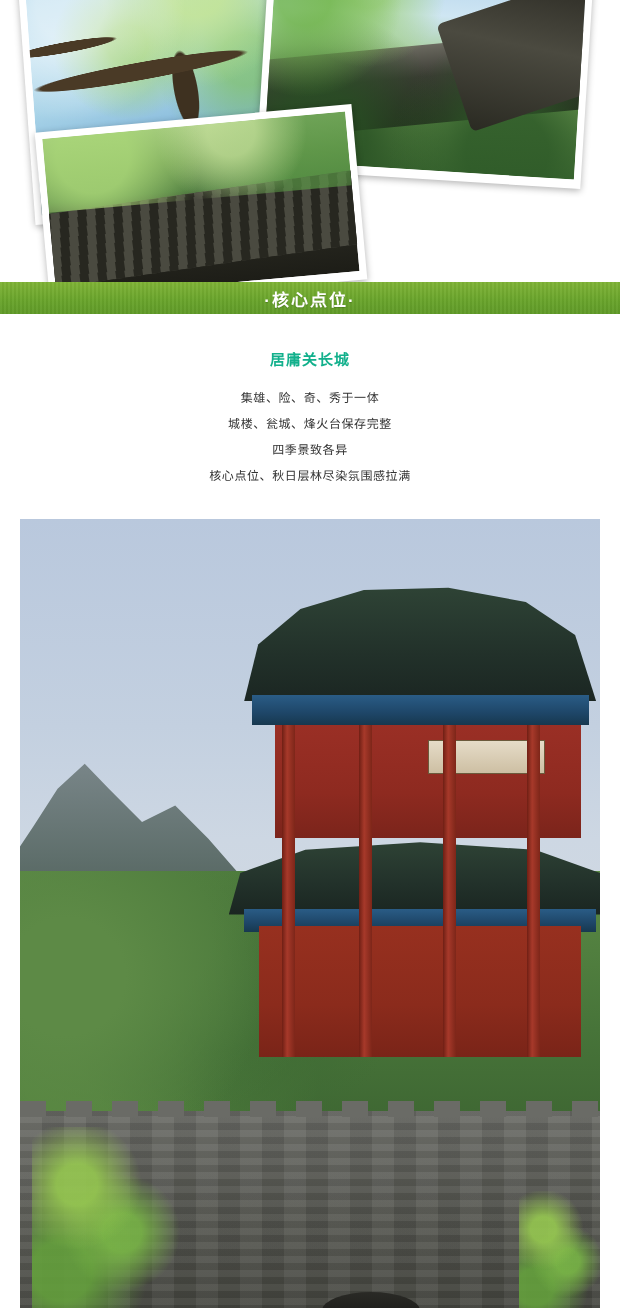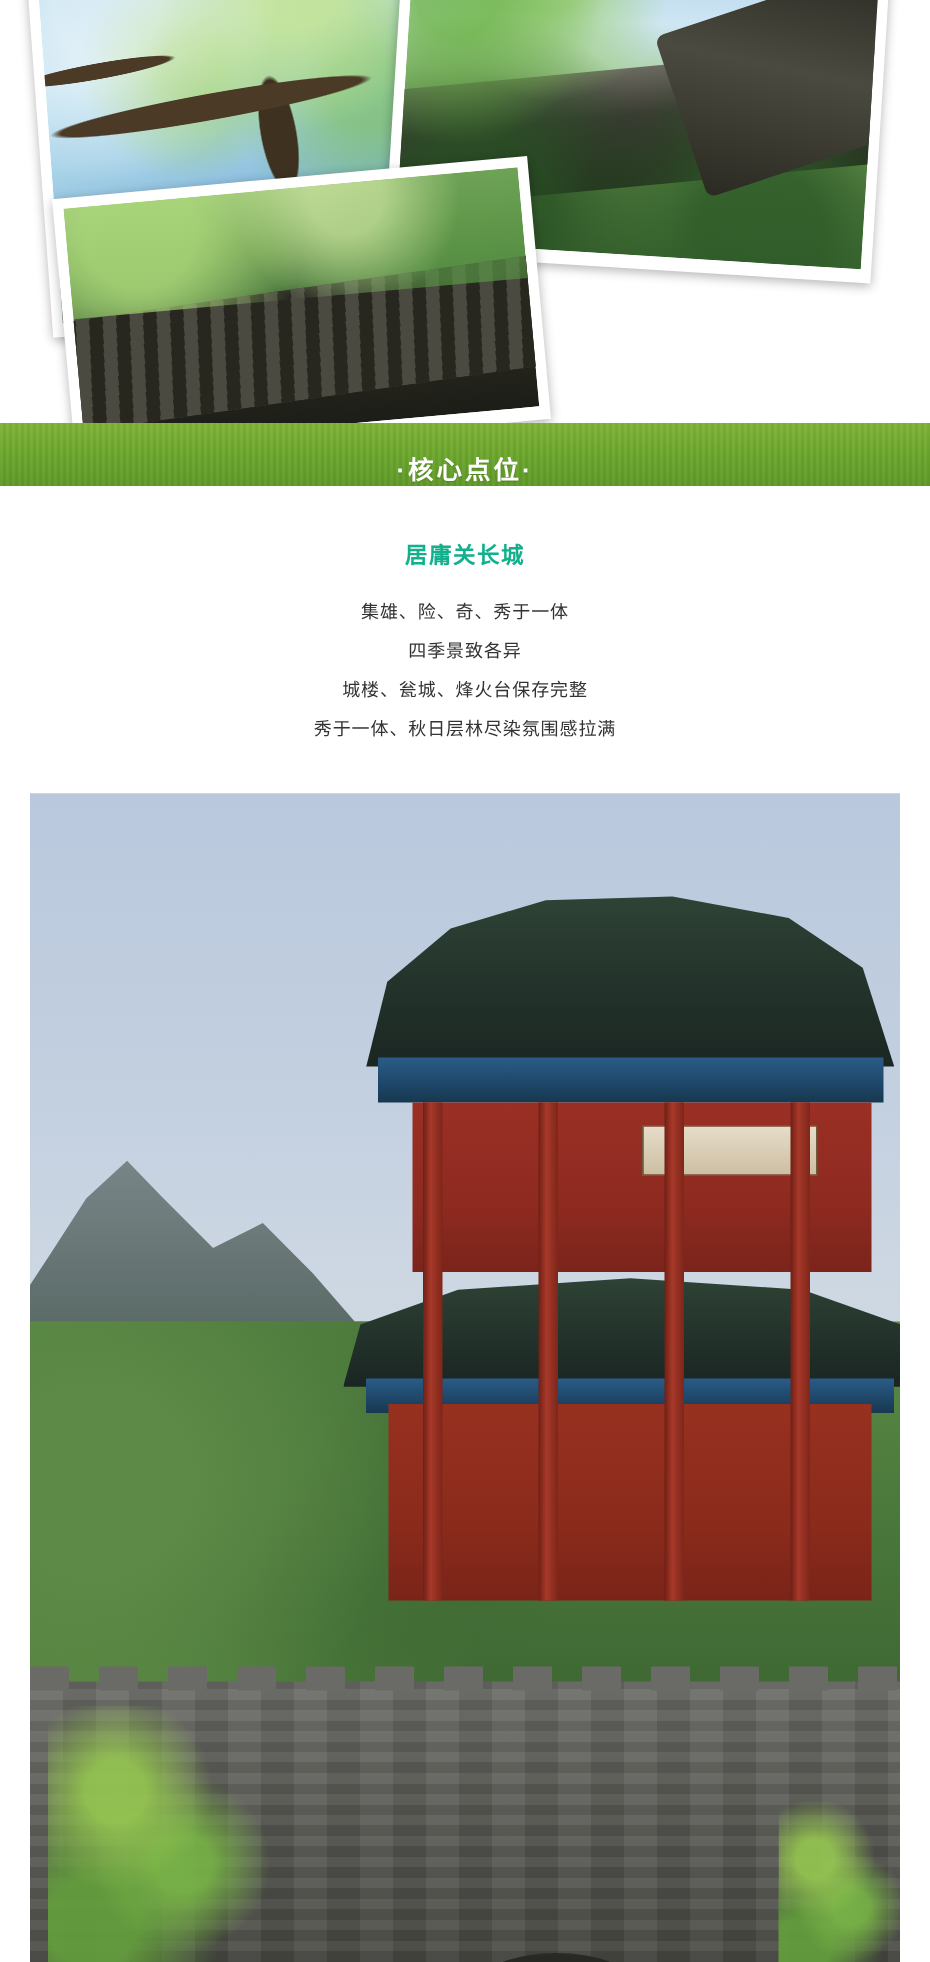--- a/index.html
+++ b/index.html
@@ -167,26 +167,26 @@
     background:
       radial-gradient(circle at 16% 30%, rgba(170,215,120,0.85) 0 14%, rgba(170,215,120,0) 42%),
       radial-gradient(circle at 62% 14%, rgba(205,230,160,0.7) 0 12%, rgba(205,230,160,0) 38%),
       radial-gradient(circle at 88% 40%, rgba(90,150,70,0.7) 0 16%, rgba(90,150,70,0) 44%);
   }
 
   
   .banner {
     position: relative;
     width: 620px;
-    height: 42px;
+    height: 32px;
     background:
       repeating-linear-gradient(90deg, rgba(255,255,255,0.035) 0 2px, rgba(0,0,0,0.035) 2px 4px),
       linear-gradient(180deg, #7fb336 0%, #6aa52c 55%, #5f9a27 100%);
     display: flex;
-    align-items: flex-end;
+    align-items: center;
     justify-content: center;
   }
   .banner-title {
     color: #ffffff;
     font-size: 17px;
     font-weight: bold;
     letter-spacing: 2px;
     text-shadow: 0 1px 1px rgba(0,0,0,0.18);
   }
 
@@ -407,23 +407,23 @@
 
   </div>
 
   <div class="banner">
     <span class="banner-title">·核心点位·</span>
   </div>
 
   <div class="info">
     <div class="info-title">居庸关长城</div>
     <div class="info-line">集雄、险、奇、秀于一体</div>
+    <div class="info-line">城楼、瓮城、烽火台保存完整</div>
     <div class="info-line">四季景致各异</div>
-    <div class="info-line">城楼、瓮城、烽火台保存完整</div>
-    <div class="info-line">秀于一体、秋日层林尽染氛围感拉满</div>
+    <div class="info-line">核心点位、秋日层林尽染氛围感拉满</div>
   </div>
 
   <div class="main-photo-wrap">
     <div class="main-photo">
       <div class="mountain"></div>
       <div class="forest"></div>
 
       <div class="temple">
         <div class="roof-top"></div>
         <div class="roof-band"></div>

